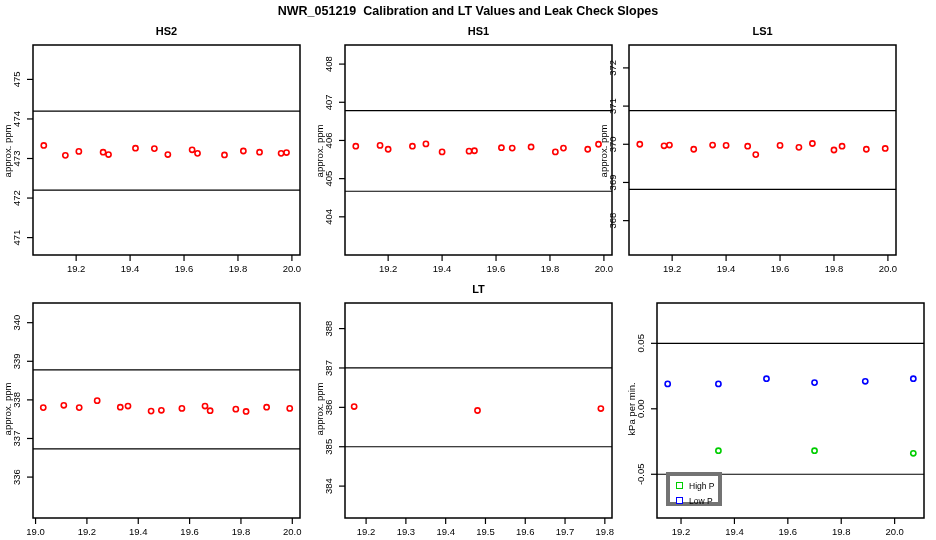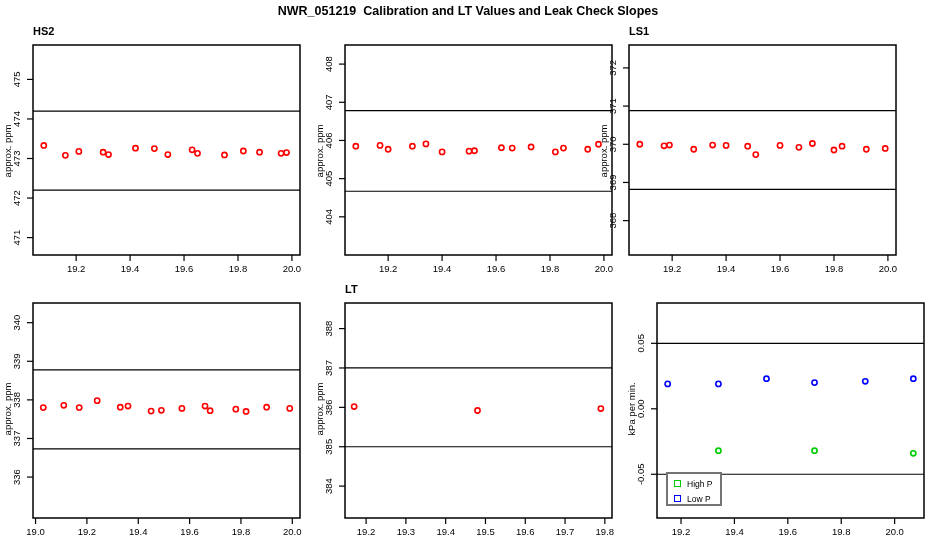--- a/index.html
+++ b/index.html
@@ -2,28 +2,28 @@
 <html><head>
 <meta charset="utf-8">
 <style>
   html,body{margin:0;padding:0;background:#ffffff;}
   body{width:936px;height:540px;position:relative;overflow:hidden;
        font-family:"Liberation Sans",sans-serif;color:#000;}
   .figure{position:absolute;left:0;top:0;width:936px;height:540px;}
   .fig-title{position:absolute;left:0;top:4px;width:936px;text-align:center;
              font-size:12.5px;font-weight:bold;white-space:pre;}
   .panel{position:absolute;width:312px;height:262px;}
-  .panel-title{position:absolute;left:33px;top:5px;width:267px;
+  .panel-title{position:absolute;left:33px;top:5px;width:267px;text-align:center;
                font-size:11px;font-weight:bold;}
   .ylabel{position:absolute;left:7px;top:131px;font-size:9.5px;white-space:nowrap;
           transform:translate(-50%,-50%) rotate(-90deg);}
   svg.plot{position:absolute;left:0;top:0;}
   .ticklabel{font:9.5px "Liberation Sans",sans-serif;fill:#000;}
   .legend{position:absolute;left:42px;top:194px;width:56px;height:34px;
-          border:2px solid #737373;background:#fff;padding:2px 0 0 6px;box-sizing:border-box;z-index:2;}
+          border:4px solid #737373;background:#fff;padding:2px 0 0 6px;box-sizing:border-box;z-index:2;}
   .legend-item{display:flex;align-items:center;height:15px;font-size:8.5px;}
   .legend-marker{display:inline-block;width:5px;height:5px;border:1.4px solid #000;
                  margin-right:6px;background:#fff;}
 </style>
 </head>
 <body>
 
 <div class="figure">
   <div class="fig-title">NWR_051219  Calibration and LT Values and Leak Check Slopes</div>
 
@@ -66,20 +66,21 @@
         <circle cx="197.51515151515105" cy="133.36158192090426" r="2.6" fill="none" stroke="#ff0000" stroke-width="1.6"></circle>
         <circle cx="224.48484848484833" cy="134.94350282485988" r="2.6" fill="none" stroke="#ff0000" stroke-width="1.6"></circle>
         <circle cx="243.36363636363623" cy="130.98870056497196" r="2.6" fill="none" stroke="#ff0000" stroke-width="1.6"></circle>
         <circle cx="259.54545454545405" cy="132.175141242937" r="2.6" fill="none" stroke="#ff0000" stroke-width="1.6"></circle>
         <circle cx="281.1212121212121" cy="133.36158192090426" r="2.6" fill="none" stroke="#ff0000" stroke-width="1.6"></circle>
         <circle cx="286.51515151515133" cy="132.57062146892758" r="2.6" fill="none" stroke="#ff0000" stroke-width="1.6"></circle>
       </svg>
   </div>
 
   <div class="panel" style="left: 312px; top: 20px;">
+    <div class="panel-title">HS1</div>
     <div class="ylabel">approx. ppm</div>
     <svg class="plot" width="312" height="262">
         <line x1="33" x2="300" y1="90.67272727272831" y2="90.67272727272831" stroke="#000" stroke-width="1.2"></line>
         <line x1="33" x2="300" y1="171.23636363636305" y2="171.23636363636305" stroke="#000" stroke-width="1.2"></line>
         <rect x="33" y="25" width="267" height="210" fill="none" stroke="#000" stroke-width="1.5"></rect>
         <line x1="76.1515151515151" x2="76.1515151515151" y1="235" y2="241" stroke="#000" stroke-width="1.2"></line>
         <text x="76.1515151515151" y="252" text-anchor="middle" class="ticklabel">19.2</text>
         <line x1="130.09090909090872" x2="130.09090909090872" y1="235" y2="241" stroke="#000" stroke-width="1.2"></line>
         <text x="130.09090909090872" y="252" text-anchor="middle" class="ticklabel">19.4</text>
         <line x1="184.03030303030334" x2="184.03030303030334" y1="235" y2="241" stroke="#000" stroke-width="1.2"></line>

